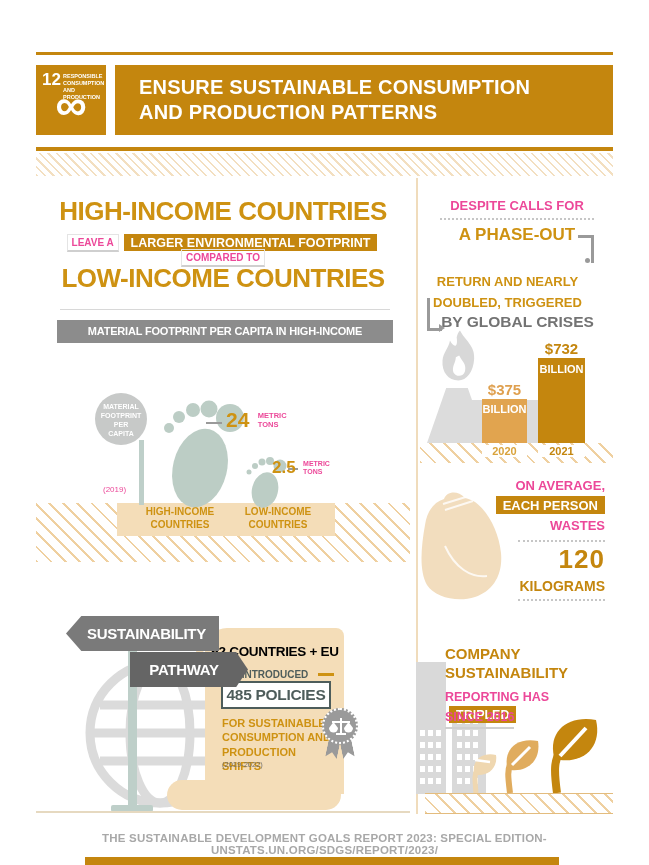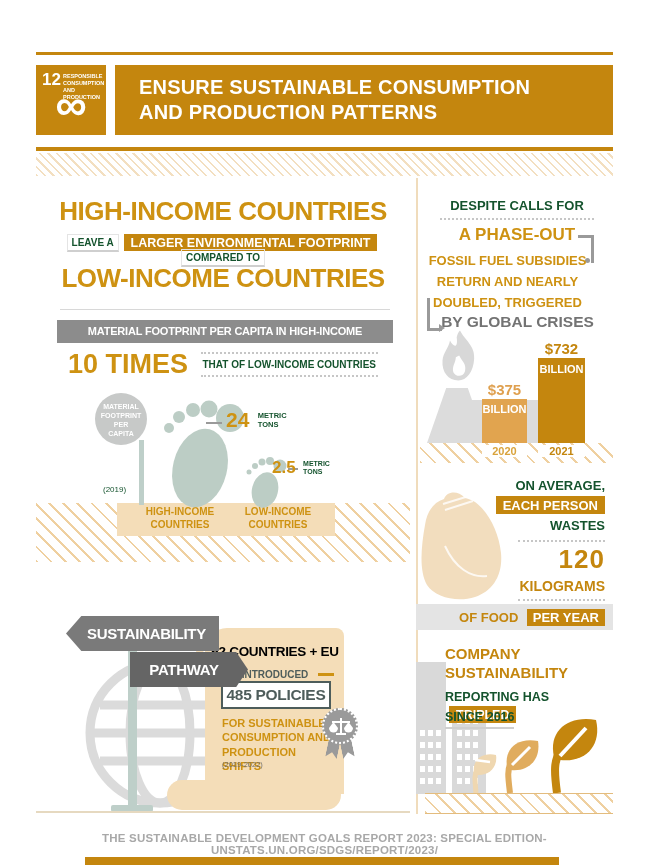--- a/index.html
+++ b/index.html
@@ -3,21 +3,21 @@
 <meta charset="utf-8">
 <style>
   html,body{margin:0;padding:0;background:#fff;}
   .page{position:relative;width:649px;height:865px;background:#fff;overflow:hidden;
         font-family:"Liberation Sans", sans-serif; -webkit-font-smoothing:antialiased;}
   .abs{position:absolute;}
   .pre{white-space:pre-line;}
   .b{font-weight:bold;}
   .ctr{text-align:center;}
   .rgt{text-align:right;}
-  .gray{color:#14532d;}
+  .gray{color:#ec4899;}
   .badge{display:inline-block;background:#C4860E;color:#fff;font-weight:bold;padding:2px 7px 1px 7px;}
   .hatch-fine{background-image:repeating-linear-gradient(45deg,#F3DFC0 0 1.6px,rgba(0,0,0,0) 1.6px 6px);}
   .hatch-wide{background-image:repeating-linear-gradient(45deg,#EFD0A0 0 2px,rgba(0,0,0,0) 2px 10px);}
   .dotted{border-top:2px dotted #C6C6C6;height:0;}
   .sign-left{clip-path:polygon(10% 0,100% 0,100% 100%,10% 100%,0 50%);}
   .sign-right{clip-path:polygon(0 0,90% 0,100% 50%,90% 100%,0 100%);}
   .tiny-line{background:#9A9A9A;height:2px;}
 </style>
 </head>
 <body>
@@ -49,25 +49,20 @@
     <span class="badge" style="font-size:12.5px;vertical-align:middle;margin:0 2px;">LARGER ENVIRONMENTAL FOOTPRINT</span>
     <span class="b gray" style="border:1px solid #E4E4E4;border-bottom:2px solid #CFCFCF;padding:2px 4px;vertical-align:middle;">COMPARED TO</span>
   </div>
 
   <div class="abs ctr b" style="left:36px;top:263px;width:374px;font-size:26px;letter-spacing:-0.5px;color:#CE9212;">LOW-INCOME COUNTRIES</div>
 
   <div class="abs" style="left:60px;top:309px;width:330px;height:1px;background:#D8D8D8;"></div>
 
   <div class="abs ctr b" style="left:57px;top:320px;width:336px;height:23px;line-height:23px;background:#8C8C8C;color:#fff;font-size:11px;letter-spacing:-0.2px;">MATERIAL FOOTPRINT PER CAPITA IN HIGH-INCOME COUNTRIES IS</div>
 
-  <div class="abs" style="left:36px;top:349px;width:374px;text-align:center;">
-    <span class="b" style="font-size:27px;color:#CE9212;vertical-align:middle;">10 TIMES</span>
-    <span class="b gray" style="display:inline-block;vertical-align:middle;font-size:10px;margin-left:8px;
-                 border-top:2px dotted #C6C6C6;border-bottom:2px dotted #C6C6C6;padding:5px 2px;">THAT OF LOW-INCOME COUNTRIES</span>
-  </div>
 
   <div class="abs hatch-wide" style="left:36px;top:503px;width:374px;height:59px;"></div>
   <div class="abs" style="left:117px;top:503px;width:218px;height:33px;background:#F4DDB8;"></div>
   <div class="abs ctr b pre" style="left:130px;top:506px;width:100px;font-size:10px;line-height:1.25;color:#CE9212;">HIGH-INCOME
 COUNTRIES</div>
   <div class="abs ctr b pre" style="left:228px;top:506px;width:100px;font-size:10px;line-height:1.25;color:#CE9212;">LOW-INCOME
 COUNTRIES</div>
 
   <div class="abs" style="left:139px;top:440px;width:5px;height:65px;background:#BECFC9;"></div>
   <div class="abs ctr b pre" style="left:95px;top:393px;width:52px;height:52px;border-radius:50%;background:#C7C9C8;color:#fff;
@@ -162,21 +157,20 @@
   <div class="abs" style="left:36px;top:811px;width:374px;height:2px;background:#E6D9C0;"></div>
 
   <div class="abs" style="left:416px;top:178px;width:2px;height:636px;background:#F0DCBC;"></div>
 
   <div class="abs ctr b gray" style="left:425px;top:198px;width:184px;font-size:13px;">DESPITE CALLS FOR</div>
   <div class="abs dotted" style="left:440px;top:218px;width:154px;"></div>
   <div class="abs ctr b" style="left:425px;top:225px;width:184px;font-size:17px;color:#CE9212;">A PHASE-OUT</div>
   <div class="abs" style="left:578px;top:235px;width:13px;height:25px;border-top:3px solid #9A9A9A;border-right:3px solid #9A9A9A;"></div>
   <div class="abs" style="left:585px;top:258px;width:5px;height:5px;border-radius:50%;background:#9A9A9A;"></div>
 
-  <div class="abs ctr b" style="left:420px;top:253px;width:175px;font-size:13px;color:#CE9212;">FOSSIL FUEL SUBSIDIES</div>
   <div class="abs ctr b" style="left:420px;top:274px;width:175px;font-size:13px;color:#CE9212;">RETURN AND NEARLY</div>
   <div class="abs ctr b" style="left:420px;top:295px;width:175px;font-size:13px;color:#CE9212;">DOUBLED, TRIGGERED</div>
   <div class="abs ctr b" style="left:430px;top:313px;width:175px;font-size:15.5px;color:#737373;">BY GLOBAL CRISES</div>
 
   <div class="abs" style="left:427px;top:298px;width:12px;height:30px;border-left:3px solid #9A9A9A;border-bottom:3px solid #9A9A9A;"></div>
   <div class="abs" style="left:439px;top:324px;width:0;height:0;border-left:6px solid #9A9A9A;border-top:4px solid transparent;border-bottom:4px solid transparent;"></div>
 
   <svg class="abs" style="left:435px;top:326px;" width="50" height="64" viewBox="0 0 60 70">
     <path fill="#D8D8D8" d="M30,2 C36,14 48,20 47,36 C46,52 38,62 28,62 C16,62 8,52 9,38 C10,28 16,24 18,14 C22,22 28,24 26,10 C27,6 28,4 30,2 Z"></path>
     <path fill="#fff" d="M29,32 C33,40 38,42 36,51 C34,58 25,58 22,52 C20,45 25,40 25,34 Z"></path>
@@ -205,26 +199,20 @@
   <div class="abs rgt b gray" style="left:430px;top:478px;width:175px;font-size:13px;">ON AVERAGE,</div>
   <div class="abs rgt" style="left:430px;top:496px;width:175px;">
     <span class="badge" style="font-size:13px;">EACH PERSON</span>
   </div>
   <div class="abs rgt b gray" style="left:430px;top:518px;width:175px;font-size:13px;">WASTES</div>
   <div class="abs dotted" style="left:518px;top:540px;width:87px;"></div>
   <div class="abs rgt b" style="left:430px;top:544px;width:175px;font-size:26px;color:#C4860E;letter-spacing:1px;">120</div>
   <div class="abs rgt b" style="left:430px;top:578px;width:175px;font-size:14px;color:#C4860E;">KILOGRAMS</div>
   <div class="abs dotted" style="left:518px;top:599px;width:87px;"></div>
 
-  <div class="abs" style="left:416px;top:604px;width:197px;height:26px;background:#E4E4E4;">
-    <div class="rgt" style="padding:4px 8px 0 0;">
-      <span class="b" style="font-size:13px;color:#C4860E;vertical-align:middle;margin-right:4px;">OF FOOD</span>
-      <span class="badge" style="font-size:13px;vertical-align:middle;padding:1px 6px;">PER YEAR</span>
-    </div>
-  </div>
 
   <svg class="abs" style="left:416px;top:662px;" width="72" height="132" viewBox="0 0 72 132">
     <rect x="0" y="0" width="30" height="132" fill="#D9D9D9"></rect>
     <rect x="36" y="44" width="34" height="88" fill="#D9D9D9"></rect>
     <g fill="#fff">
       <rect x="4" y="68" width="5" height="6"></rect>
         <rect x="12" y="68" width="5" height="6"></rect>
         <rect x="20" y="68" width="5" height="6"></rect>
       <rect x="4" y="80" width="5" height="6"></rect>
         <rect x="12" y="80" width="5" height="6"></rect>

